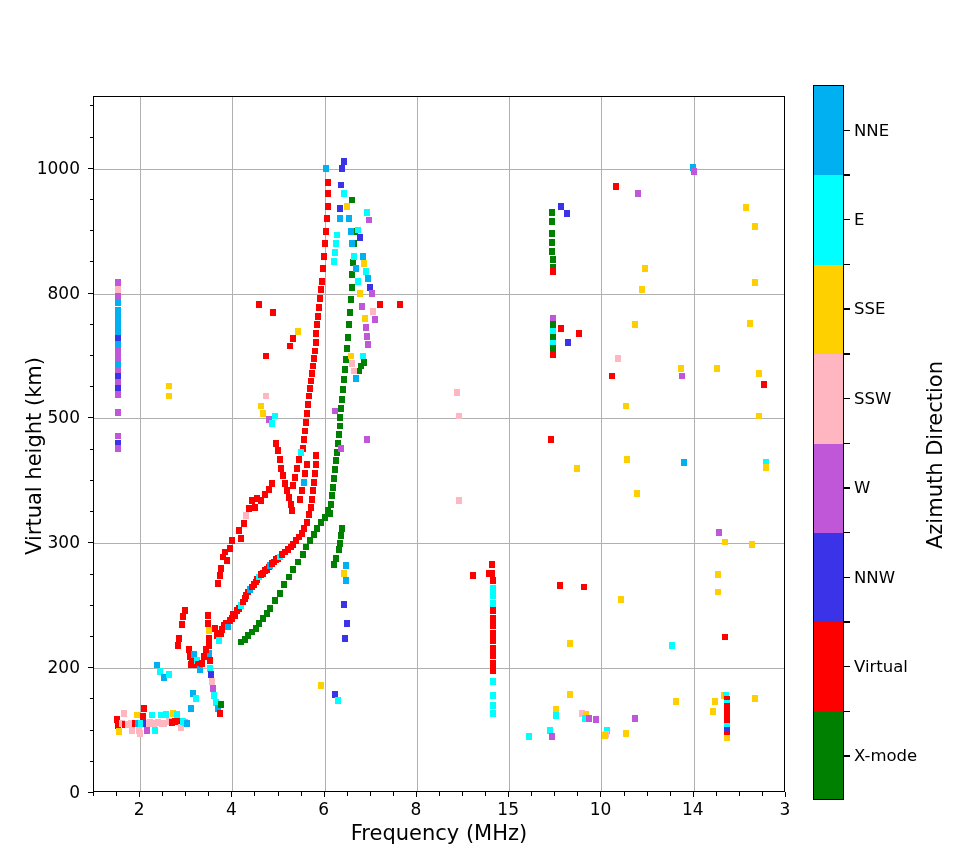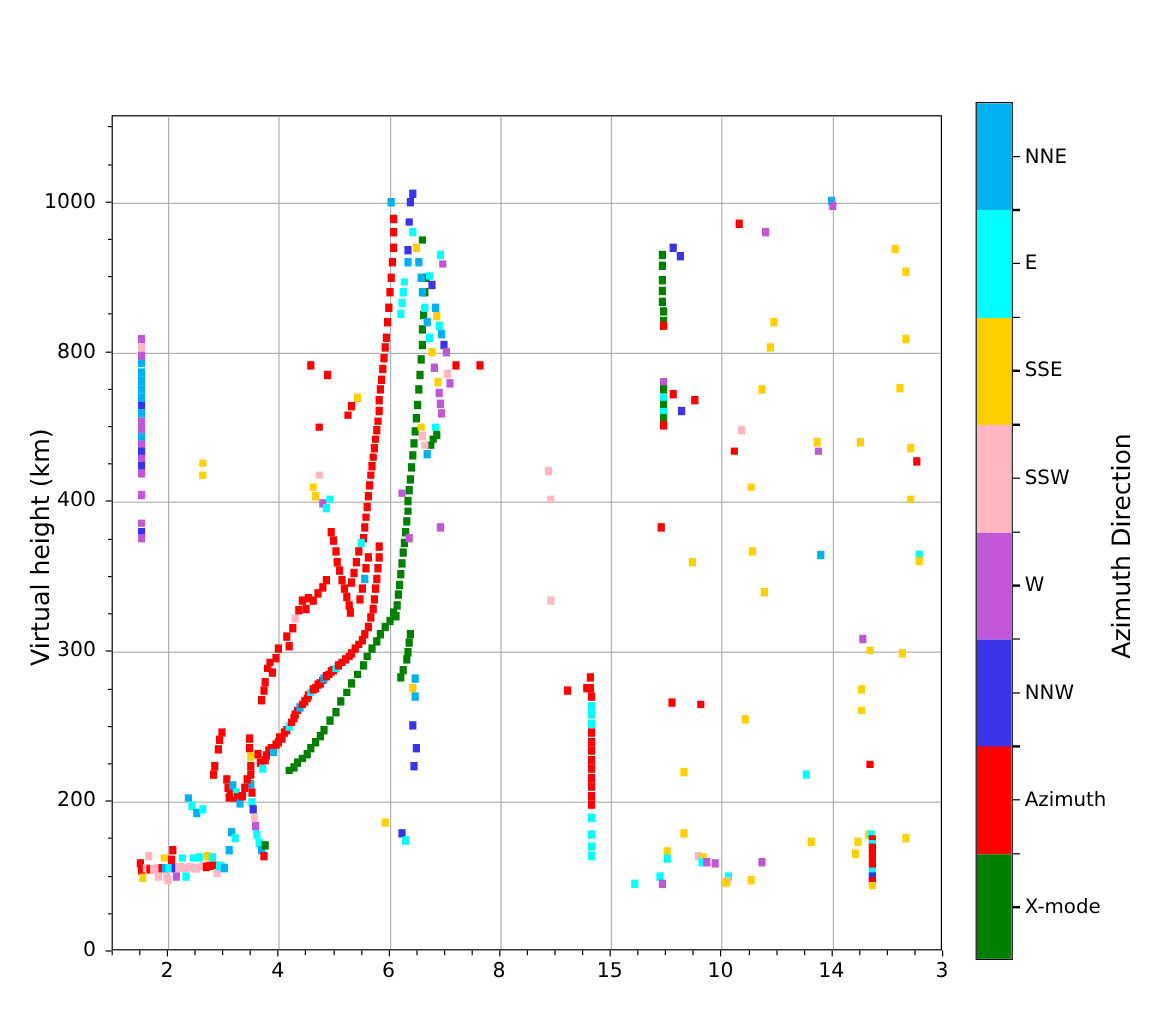--- a/index.html
+++ b/index.html
@@ -649,20 +649,21 @@
       <div class="mark" style="left: 669.279px; top: 361.733px; width: 6px; height: 6.86637px; background: rgb(0, 255, 255);"></div>
       <div class="mark" style="left: 669.279px; top: 366.726px; width: 6px; height: 6.86637px; background: rgb(255, 208, 0);"></div>
       <div class="mark" style="left: 657.746px; top: 597.686px; width: 6px; height: 6.86637px; background: rgb(255, 208, 0);"></div>
       <div class="mark" style="left: 655.439px; top: 444.129px; width: 6px; height: 6.86637px; background: rgb(255, 208, 0);"></div>
       <div class="mark" style="left: 653.133px; top: 223.157px; width: 6px; height: 6.86637px; background: rgb(255, 208, 0);"></div>
     </div>
 
   <div id="ticks-x"></div>
   <div id="ticks-y"></div>
 
+  <div id="xlabel">Frequency (MHz)</div>
   <div id="ylabel">Virtual height (km)</div>
 
   <div id="colorbar">
       <div class="cbar-seg" style="top: 0px; height: 89.975px; background: rgb(0, 176, 240);"></div>
       <div class="cbar-seg" style="top: 89.375px; height: 89.975px; background: rgb(0, 255, 255);"></div>
       <div class="cbar-seg" style="top: 178.75px; height: 89.975px; background: rgb(255, 208, 0);"></div>
       <div class="cbar-seg" style="top: 268.125px; height: 89.975px; background: rgb(255, 182, 193);"></div>
       <div class="cbar-seg" style="top: 357.5px; height: 89.975px; background: rgb(192, 86, 216);"></div>
       <div class="cbar-seg" style="top: 446.875px; height: 89.975px; background: rgb(58, 51, 232);"></div>
       <div class="cbar-seg" style="top: 536.25px; height: 89.975px; background: rgb(255, 0, 0);"></div>
@@ -680,21 +681,21 @@
       <div class="cbar-tick" style="top: 397.812px;"></div>
       <div class="cbar-label" style="top: 397.812px;">SSW</div>
       <div class="cbar-tick" style="top: 353.125px;"></div>
       <div class="cbar-tick" style="top: 487.188px;"></div>
       <div class="cbar-label" style="top: 487.188px;">W</div>
       <div class="cbar-tick" style="top: 442.5px;"></div>
       <div class="cbar-tick" style="top: 576.562px;"></div>
       <div class="cbar-label" style="top: 576.562px;">NNW</div>
       <div class="cbar-tick" style="top: 531.875px;"></div>
       <div class="cbar-tick" style="top: 665.938px;"></div>
-      <div class="cbar-label" style="top: 665.938px;">Azimuth</div>
+      <div class="cbar-label" style="top: 665.938px;">Virtual</div>
       <div class="cbar-tick" style="top: 621.25px;"></div>
       <div class="cbar-tick" style="top: 755.312px;"></div>
       <div class="cbar-label" style="top: 755.312px;">X-mode</div>
       <div class="cbar-tick" style="top: 710.625px;"></div>
     </div>
   <div id="cblabel">Azimuth Direction</div>
 
 <div class="tick-x" style="left: 139.133px;"></div>
     <div class="ticklabel-x" style="left: 139.133px;">2</div>
     <div class="tick-x" style="left: 231.4px;"></div>
@@ -734,21 +735,21 @@
     <div class="tick-x minor" style="left: 715.8px;"></div>
     <div class="tick-x minor" style="left: 738.867px;"></div>
     <div class="tick-x minor" style="left: 761.933px;"></div>
     <div class="tick-y" style="top: 792px;"></div>
     <div class="ticklabel-y" style="top: 792px;">0</div>
     <div class="tick-y" style="top: 667.157px;"></div>
     <div class="ticklabel-y" style="top: 667.157px;">200</div>
     <div class="tick-y" style="top: 542.314px;"></div>
     <div class="ticklabel-y" style="top: 542.314px;">300</div>
     <div class="tick-y" style="top: 417.471px;"></div>
-    <div class="ticklabel-y" style="top: 417.471px;">400</div>
+    <div class="ticklabel-y" style="top: 417.471px;">500</div>
     <div class="tick-y" style="top: 292.628px;"></div>
     <div class="ticklabel-y" style="top: 292.628px;">800</div>
     <div class="tick-y" style="top: 167.785px;"></div>
     <div class="ticklabel-y" style="top: 167.785px;">1000</div>
     <div class="tick-y minor" style="top: 760.789px;"></div>
     <div class="tick-y minor" style="top: 729.578px;"></div>
     <div class="tick-y minor" style="top: 698.368px;"></div>
     <div class="tick-y minor" style="top: 635.946px;"></div>
     <div class="tick-y minor" style="top: 604.735px;"></div>
     <div class="tick-y minor" style="top: 573.525px;"></div>

